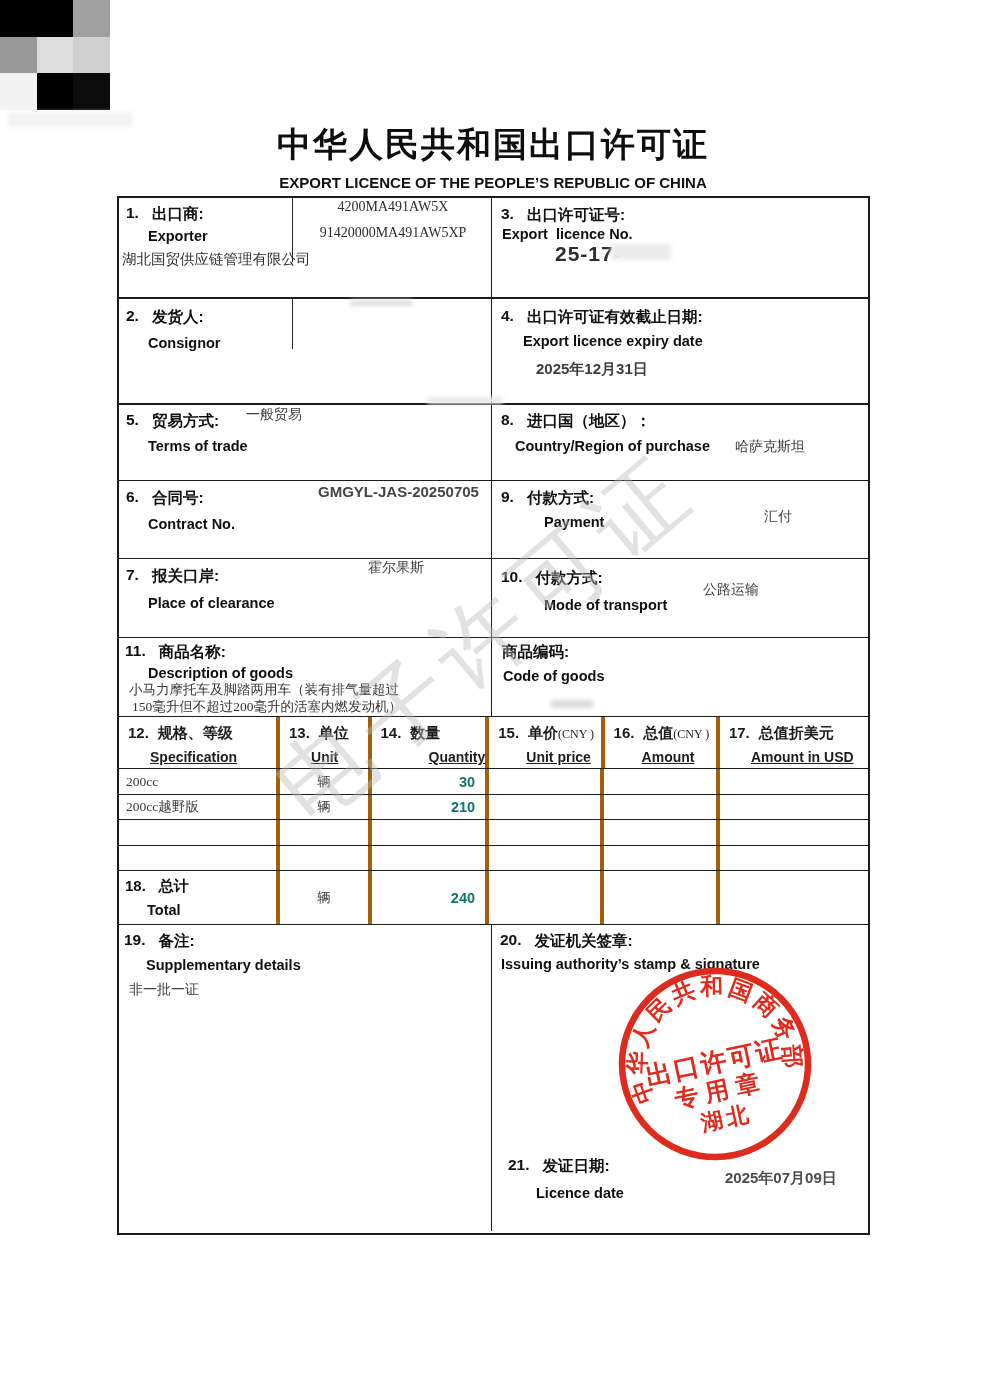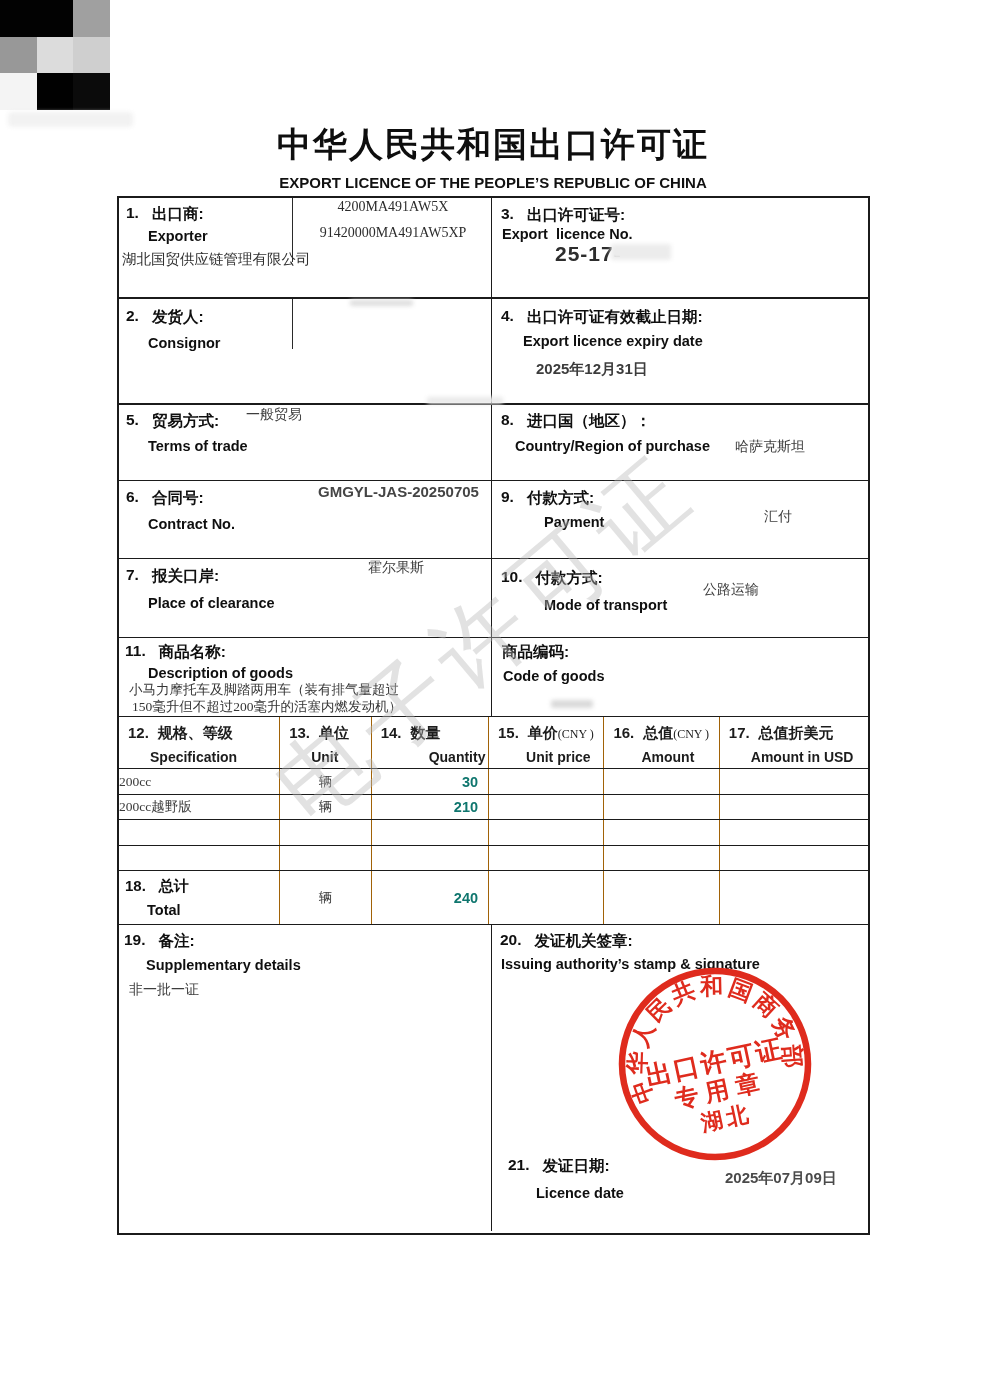--- a/index.html
+++ b/index.html
@@ -33,45 +33,45 @@
     white-space:nowrap;z-index:3;pointer-events:none;}
 
   
   .lic-table{position:absolute;left:117px;top:196px;width:753px;height:1039px;
     border:2px solid #1b1b1b;box-sizing:border-box;background:transparent;z-index:2;}
   .trow{display:flex;box-sizing:border-box;position:relative;}
   .bb1{border-bottom:1.5px solid #1b1b1b;}
   .bb2{border-bottom:2px solid #1b1b1b;}
   .cell{position:relative;box-sizing:border-box;}
   .br{border-right:1.5px solid #1b1b1b;}
-  .brt{border-right:1px solid #a16207;}
+  .brt{border-right:4px solid #a16207;}
   .lc{width:373px;}
   .rc{width:376px;}
 
   .lbl{position:absolute;display:flex;gap:13px;font-weight:bold;font-size:15.5px;color:#0f0f0f;white-space:nowrap;}
   .en{position:absolute;font-weight:bold;font-size:14.5px;color:#0f0f0f;white-space:pre;}
   .v{position:absolute;font-family:"Liberation Serif","DejaVu Serif",serif;font-size:14px;color:#3d3d3d;white-space:nowrap;}
   .v-sans{position:absolute;font-family:"Liberation Sans",sans-serif;font-weight:600;color:#3c3c3c;white-space:nowrap;}
   .divider{position:absolute;width:1px;background:#2a2a2a;top:0;}
 
   
   .hcell .hno{font-weight:bold;font-size:15px;}
   .hcell .hzh{font-weight:bold;font-size:15px;}
   .hcell .hparen{font-family:"Liberation Serif",serif;font-size:12px;font-weight:normal;}
-  .hcell .hen{display:block;font-weight:bold;font-size:14px;margin-top:6px;margin-left:22px;white-space:pre;}
+  .hcell .hen{display:block;font-weight:bold;font-size:14px;margin-top:6px;margin-left:22px;white-space:pre;text-decoration:underline;}
   .hcell{padding:7px 0 0 9px;}
   .c-spec{width:162px;}
   .c-unit{width:92px;}
   .c-qty{width:118px;}
   .c-price{width:116px;}
   .c-amt{width:116px;}
   .c-usd{width:149px;}
   .dcell{display:flex;align-items:center;box-sizing:border-box;
     font-family:"Liberation Serif","DejaVu Serif",serif;font-size:13.5px;color:#3a3a3a;}
-  .dcell.spec{}
+  .dcell.spec{padding-left:7px;}
   .dcell.unit{justify-content:center;}
   .dcell.qty{justify-content:flex-end;padding-right:10px;
     font-family:"Liberation Sans",sans-serif;font-weight:600;font-size:14.5px;color:#0f766e;}
 
   .redact{position:absolute;filter:blur(2px);border-radius:2px;}
 
   
   .stamp-wrap{position:absolute;left:108px;top:24px;width:230px;height:230px;z-index:4;}
   .stamp-wrap svg text{fill:#df2b1d;font-weight:bold;}
   .licdate-val{position:absolute;font-size:15px;font-weight:600;color:#4a4a4a;white-space:nowrap;}

